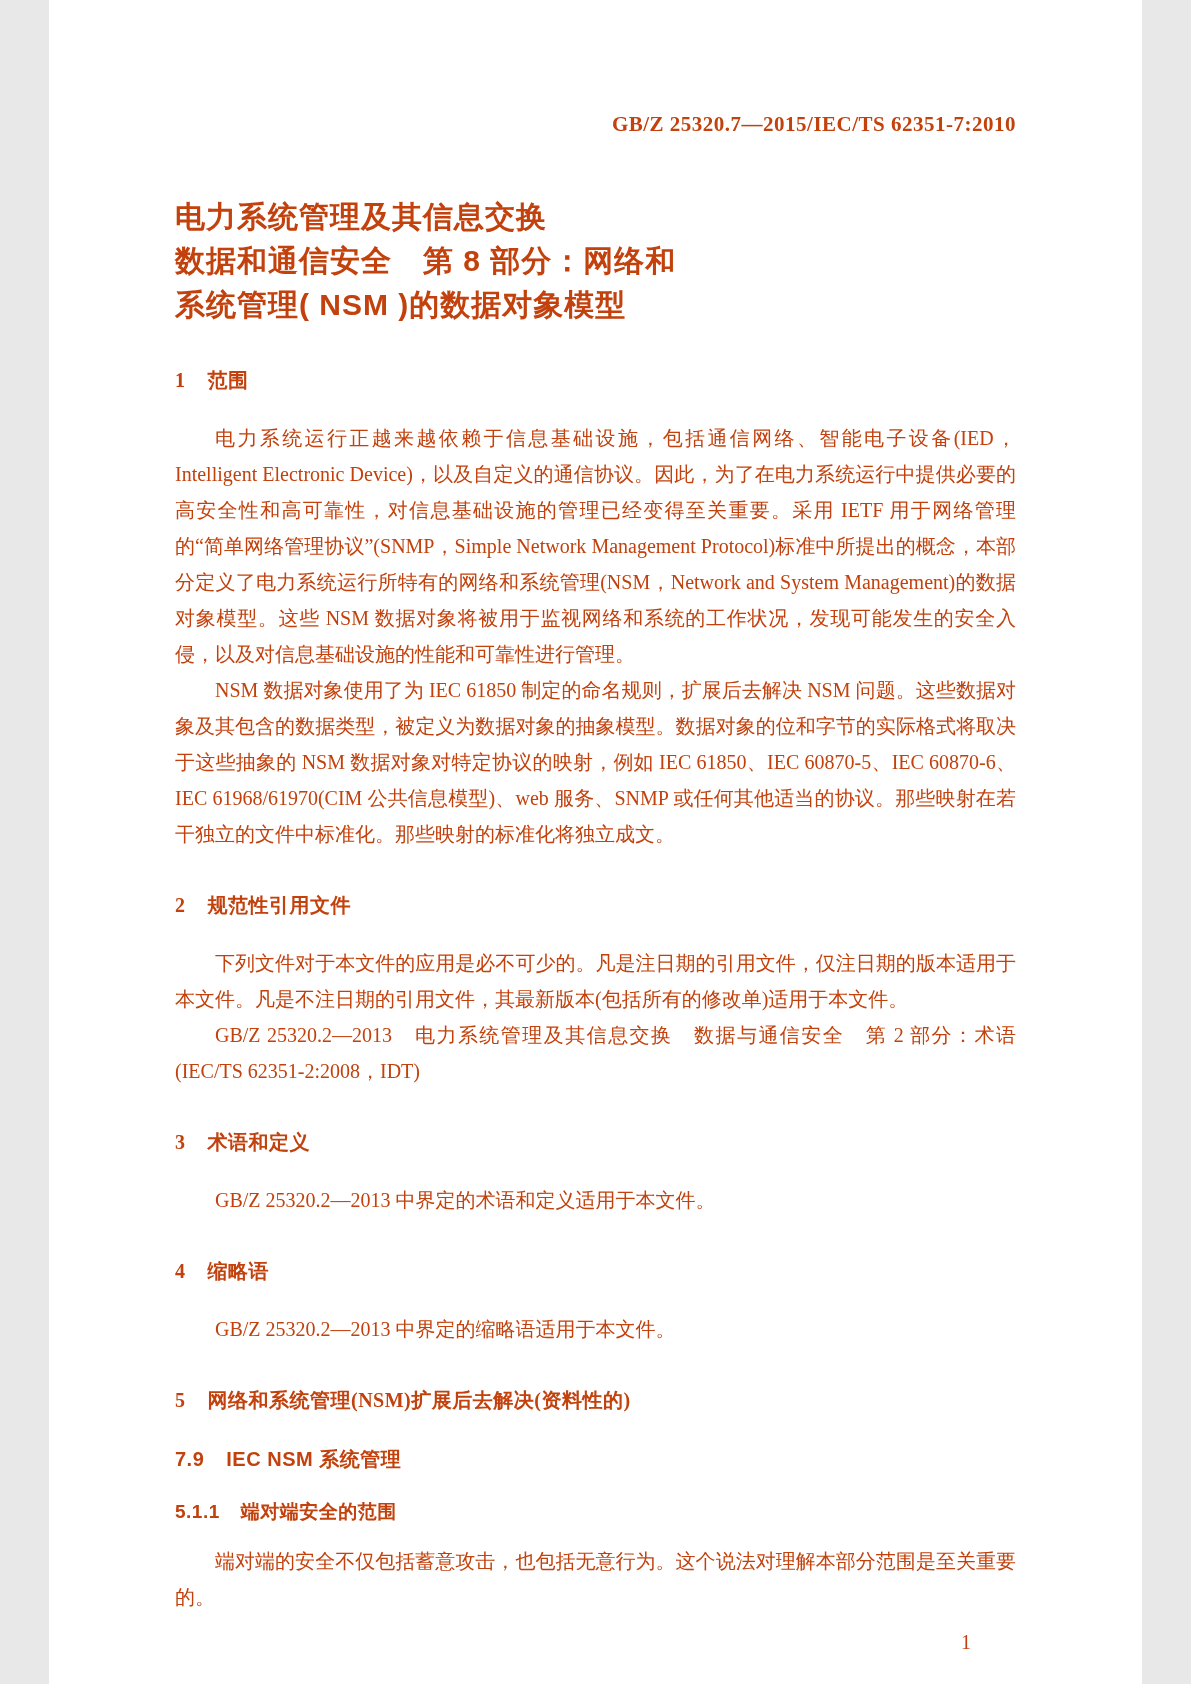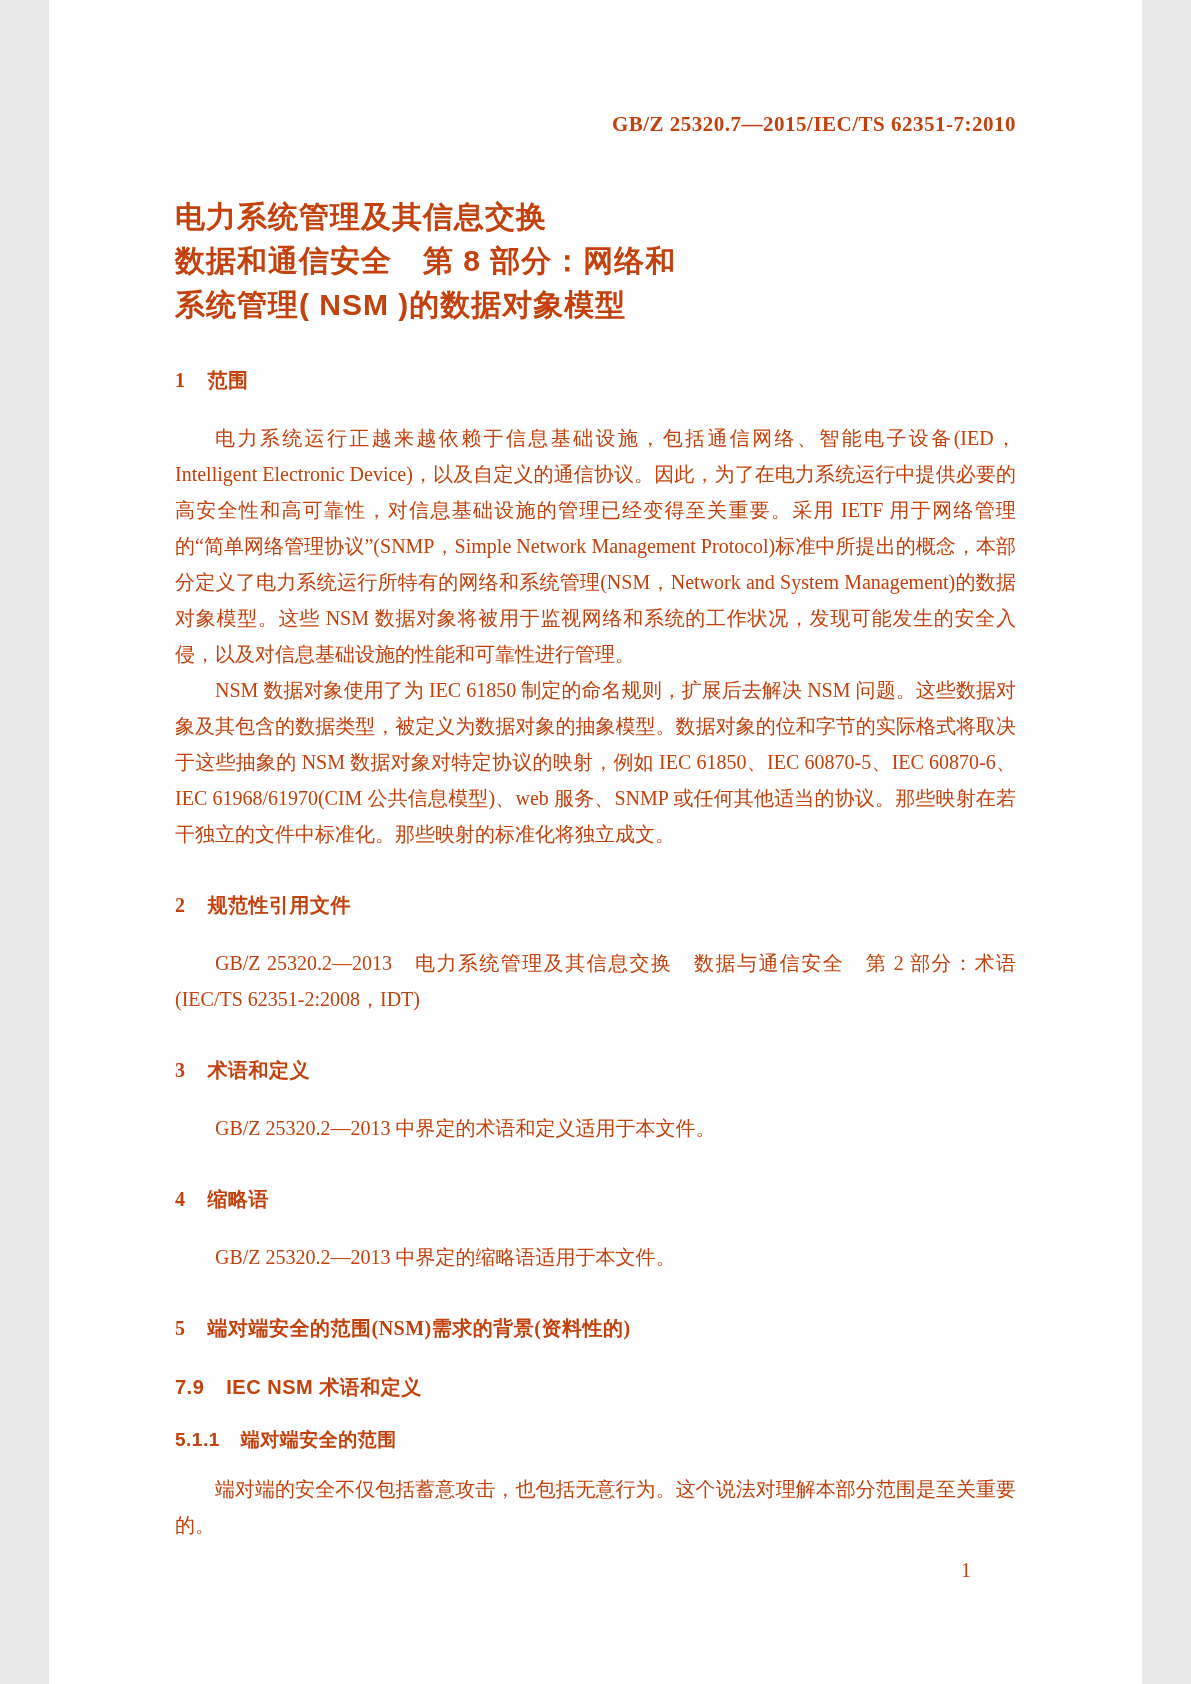--- a/index.html
+++ b/index.html
@@ -91,38 +91,39 @@
 
     <h2 class="clause">
       <span class="clause-num">1</span><span>范围</span>
     </h2>
     <p class="para first">电力系统运行正越来越依赖于信息基础设施，包括通信网络、智能电子设备(IED，Intelligent Electronic Device)，以及自定义的通信协议。因此，为了在电力系统运行中提供必要的高安全性和高可靠性，对信息基础设施的管理已经变得至关重要。采用 IETF 用于网络管理的“简单网络管理协议”(SNMP，Simple Network Management Protocol)标准中所提出的概念，本部分定义了电力系统运行所特有的网络和系统管理(NSM，Network and System Management)的数据对象模型。这些 NSM 数据对象将被用于监视网络和系统的工作状况，发现可能发生的安全入侵，以及对信息基础设施的性能和可靠性进行管理。</p>
     <p class="para">NSM 数据对象使用了为 IEC 61850 制定的命名规则，扩展后去解决 NSM 问题。这些数据对象及其包含的数据类型，被定义为数据对象的抽象模型。数据对象的位和字节的实际格式将取决于这些抽象的 NSM 数据对象对特定协议的映射，例如 IEC 61850、IEC 60870-5、IEC 60870-6、IEC 61968/61970(CIM 公共信息模型)、web 服务、SNMP 或任何其他适当的协议。那些映射在若干独立的文件中标准化。那些映射的标准化将独立成文。</p>
 
     <h2 class="clause">
       <span class="clause-num">2</span><span>规范性引用文件</span>
     </h2>
+    <p class="para first">下列文件对于本文件的应用是必不可少的。凡是注日期的引用文件，仅注日期的版本适用于本文件。凡是不注日期的引用文件，其最新版本(包括所有的修改单)适用于本文件。</p>
     <p class="para">GB/Z 25320.2—2013　电力系统管理及其信息交换　数据与通信安全　第 2 部分：术语(IEC/TS 62351-2:2008，IDT)</p>
 
     <h2 class="clause">
       <span class="clause-num">3</span><span>术语和定义</span>
     </h2>
     <p class="para first">GB/Z 25320.2—2013 中界定的术语和定义适用于本文件。</p>
 
     <h2 class="clause">
       <span class="clause-num">4</span><span>缩略语</span>
     </h2>
     <p class="para first">GB/Z 25320.2—2013 中界定的缩略语适用于本文件。</p>
 
     <h2 class="clause">
-      <span class="clause-num">5</span><span>端对端安全的范围(NSM)需求的背景(资料性的)</span>
+      <span class="clause-num">5</span><span>网络和系统管理(NSM)扩展后去解决(资料性的)</span>
     </h2>
 
     <h3 class="subclause">
-      <span class="clause-num">7.9</span><span>IEC NSM 术语和定义</span>
+      <span class="clause-num">7.9</span><span>IEC NSM 系统管理</span>
     </h3>
 
     <h4 class="subsubclause">
       <span class="clause-num">5.1.1</span><span>端对端安全的范围</span>
     </h4>
     <p class="para after-sub">端对端的安全不仅包括蓄意攻击，也包括无意行为。这个说法对理解本部分范围是至关重要的。</p>
 
     <div class="page-number">1</div>
 
   </div>

